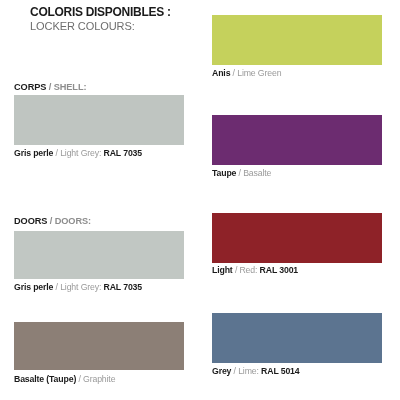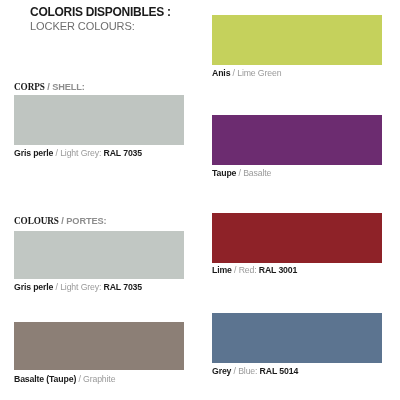--- a/index.html
+++ b/index.html
@@ -56,21 +56,20 @@
     font-size: 9.5px;
     line-height: 11px;
     white-space: nowrap;
     transform: scaleX(0.97);
     transform-origin: left center;
   }
   .section-label .fr {
     font-weight: 700;
     color: #1b1b1b;
     letter-spacing: -0.1px;
-    font-family: Liberation Serif, serif;
   }
   .section-label .sep {
     font-weight: 700;
     color: #8d8d8d;
     letter-spacing: -0.1px;
   }
   .section-label .en {
     font-weight: 700;
     color: #8d8d8d;
     letter-spacing: -0.1px;
@@ -122,21 +121,21 @@
   <div class="section-label" style="left:14px; top:81px;">
     <span class="fr">CORPS</span><span class="sep"> / </span><span class="en">SHELL:</span>
   </div>
 
   <div class="swatch swatch-col-left" style="top:95px; height:50px; background:#bfc5c1;"></div>
   <div class="caption" style="left:14px; top:148px;">
     <span class="c-fr">Gris perle</span><span class="c-mid"> / Light Grey: </span><span class="c-code">RAL 7035</span>
   </div>
 
   <div class="section-label" style="left:14px; top:215px;">
-    <span class="fr">COLOURS</span><span class="sep"> / </span><span class="en">PORTES:</span>
+    <span class="fr">DOORS</span><span class="sep"> / </span><span class="en">DOORS:</span>
   </div>
 
   <div class="swatch swatch-col-left" style="top:231px; height:48px; background:#c1c7c3;"></div>
   <div class="caption" style="left:14px; top:282px;">
     <span class="c-fr">Gris perle</span><span class="c-mid"> / Light Grey: </span><span class="c-code">RAL 7035</span>
   </div>
 
   <div class="swatch swatch-col-left" style="top:322px; height:48px; background:#8c7f76;"></div>
   <div class="caption" style="left:14px; top:374px;">
     <span class="c-fr">Basalte (Taupe)</span><span class="c-mid"> / Graphite</span>
@@ -147,21 +146,21 @@
     <span class="c-fr">Anis</span><span class="c-mid"> / Lime Green</span>
   </div>
 
   <div class="swatch swatch-col-right" style="top:115px; height:50px; background:#6c2c70;"></div>
   <div class="caption" style="left:212px; top:168px;">
     <span class="c-fr">Taupe</span><span class="c-mid"> / Basalte</span>
   </div>
 
   <div class="swatch swatch-col-right" style="top:213px; height:50px; background:#8e2228;"></div>
   <div class="caption" style="left:212px; top:265px;">
-    <span class="c-fr">Lime</span><span class="c-mid"> / Red: </span><span class="c-code">RAL 3001</span>
+    <span class="c-fr">Light</span><span class="c-mid"> / Red: </span><span class="c-code">RAL 3001</span>
   </div>
 
   <div class="swatch swatch-col-right" style="top:313px; height:50px; background:#5c7490;"></div>
   <div class="caption" style="left:212px; top:366px;">
-    <span class="c-fr">Grey</span><span class="c-mid"> / Blue: </span><span class="c-code">RAL 5014</span>
+    <span class="c-fr">Grey</span><span class="c-mid"> / Lime: </span><span class="c-code">RAL 5014</span>
   </div>
 
 </div>
 
 </body></html>

